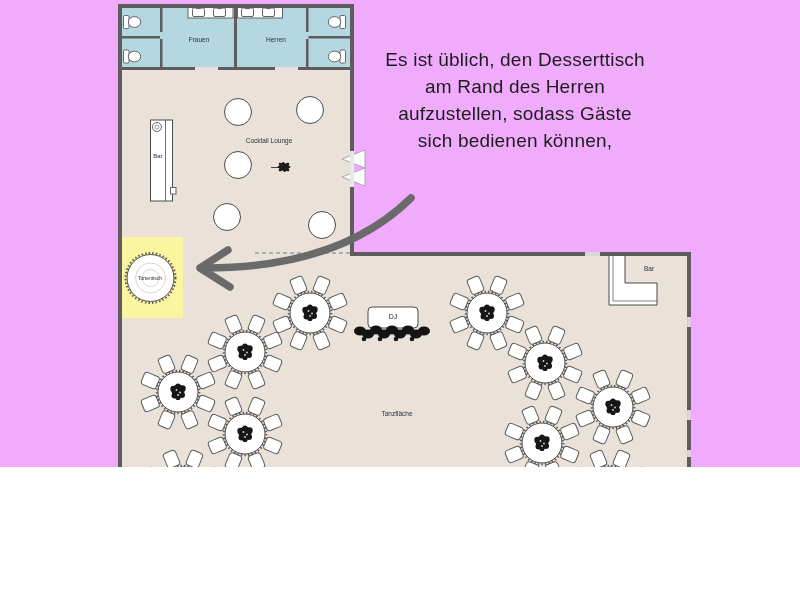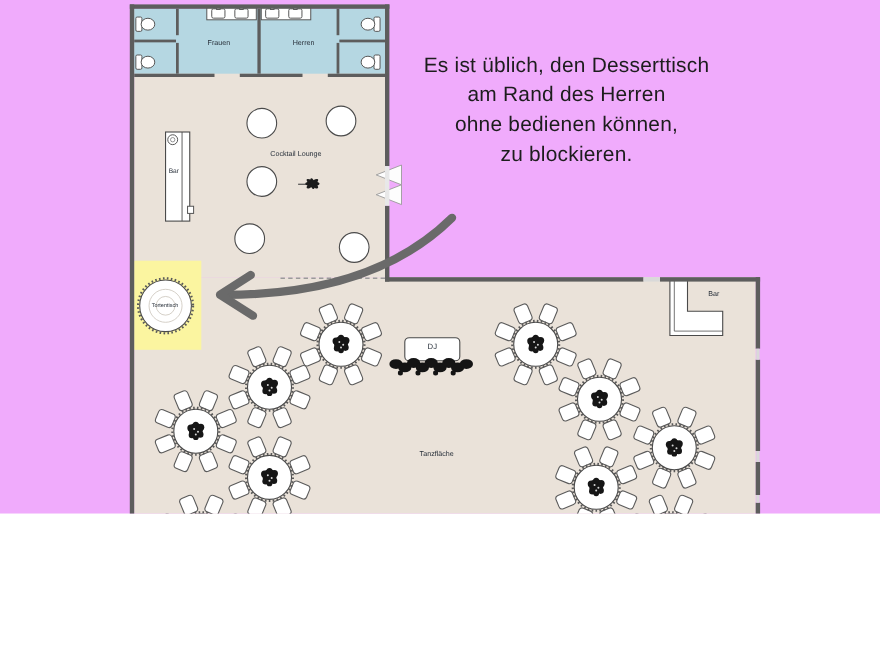--- a/index.html
+++ b/index.html
@@ -276,22 +276,22 @@
 
   <g>
     <path class="arrowline" d="M411,198 Q340,268 205,268"></path>
     <polyline class="arrowline" points="228,250 200,268 230,287"></polyline>
   </g>
 </svg>
 
 <div class="annotation">
   <div>Es ist üblich, den Desserttisch</div>
   <div>am Rand des Herren</div>
-  <div>ohne bedienen können,</div>
-  <div>zu blockieren.</div>
+  <div>aufzustellen, sodass Gäste</div>
+  <div>sich bedienen können,</div>
 </div>
 
 <div class="lbl" style="left:199px;top:39px;font-size:6.5px;">Frauen</div>
 <div class="lbl" style="left:276px;top:39px;font-size:6.5px;">Herren</div>
 <div class="lbl" style="left:269px;top:140px;font-size:6.5px;">Cocktail Lounge</div>
 <div class="lbl" style="left:158px;top:156px;font-size:6px;">Bar</div>
 <div class="lbl" style="left:150px;top:278px;font-size:5px;">Tortentisch</div>
 <div class="lbl" style="left:649px;top:268px;font-size:6.5px;">Bar</div>
 <div class="lbl" style="left:393px;top:316px;font-size:7px;">DJ</div>
 <div class="lbl" style="left:397px;top:413px;font-size:6.5px;">Tanzfläche</div>

